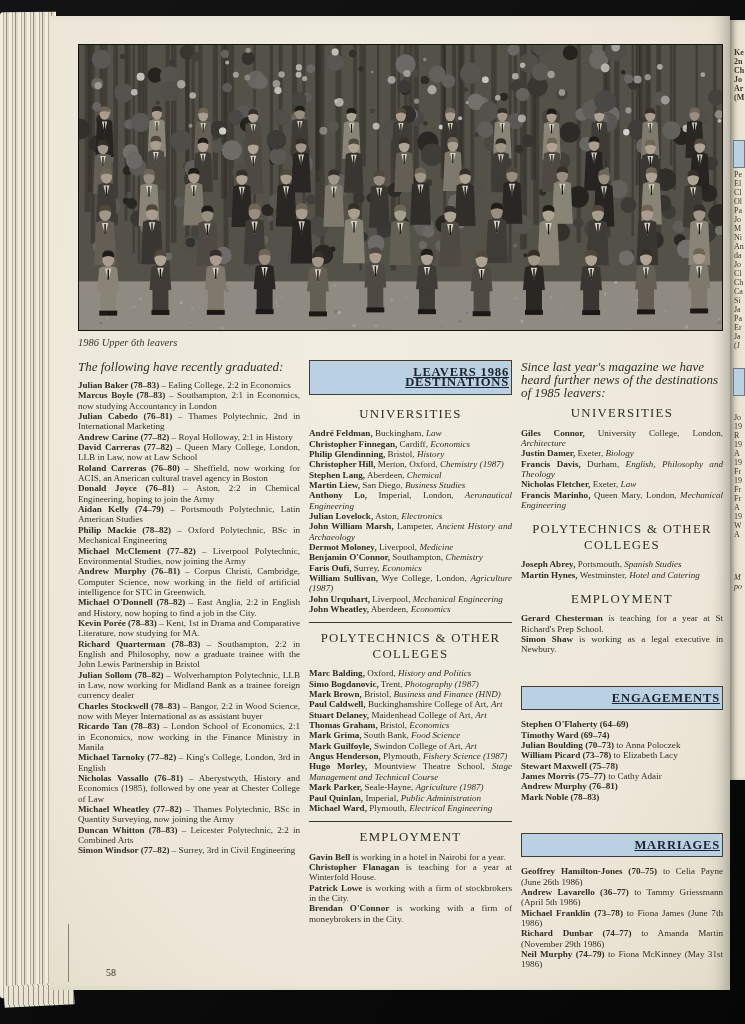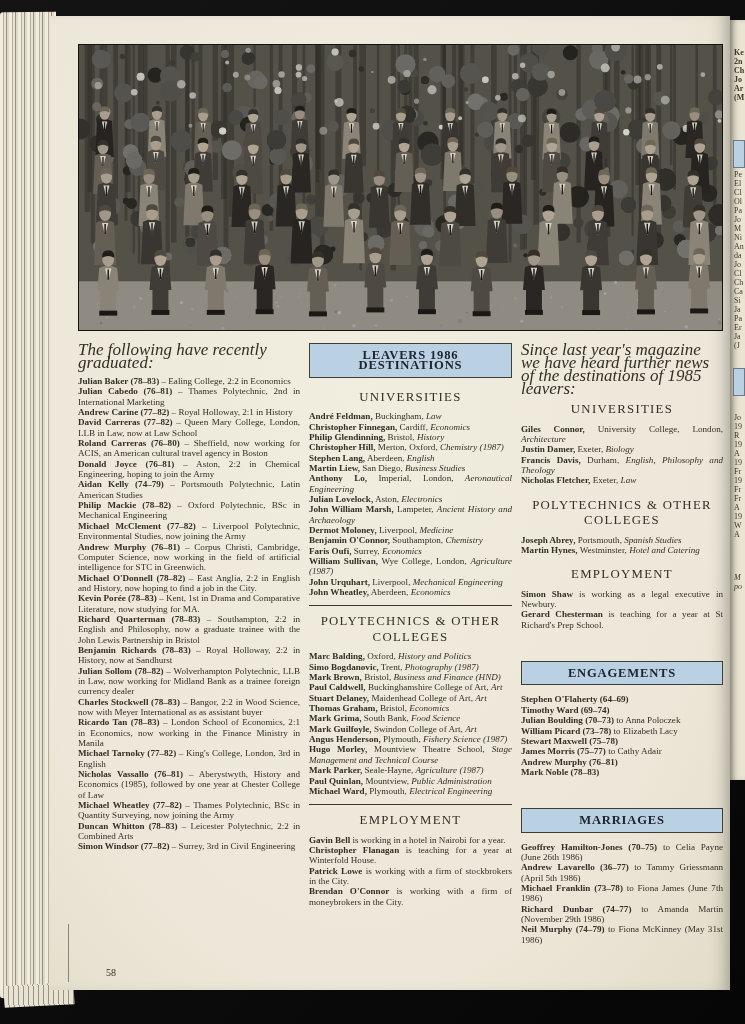--- a/index.html
+++ b/index.html
@@ -34,27 +34,27 @@
   .photo { margin:28px 0 0 28px; width:645px; height:287px; border:1px solid #15130f; background:#55534c; position:relative; }
   .photo svg { display:block; width:100%; height:100%; }
   .caption { margin:6px 0 10px 28px; font-style:italic; font-size:10.5px; color:#3a352c; }
 
   
   .columns { margin:12px 0 0 28px; width:645px; display:flex; gap:9px; }
   .col { text-align:justify; font-size:9.1px; line-height:10.35px; }
   .col-left  { width:222px; }
   .col-mid   { width:203px; }
   .col-right { width:202px; }
-  .intro { font-style:italic; font-size:17px; line-height:13px; margin-bottom:7px; text-align:left; }
+  .intro { font-style:italic; font-size:13px; line-height:13px; margin-bottom:7px; text-align:left; }
   .entry { margin:0; }
   .entry b { font-weight:bold; }
   .entry i { }
   h3.sec { font-size:12.8px; font-weight:400; letter-spacing:1.3px; line-height:15.5px; margin:2px 0 6px; text-align:center; }
-  .bluebox { background:#b9d1e3; border:1px solid #3f3d35; color:#20242e; text-align:center;
-    font-weight:bold; font-size:12.6px; letter-spacing:.8px; padding:6px 2px; margin-bottom:12px; }
+  .bluebox { background:#b9d1e3; border:1px solid #3f3d35; color:#20242e; text-align:right;
+    font-weight:bold; font-size:12.6px; letter-spacing:.8px; padding:6px 2px; margin-bottom:12px;text-decoration:underline; }
   .bluebox.small { margin-top:31px; margin-bottom:9px; }
   hr.rule { border:0; border-top:1px solid #3b372e; margin:8px 0 8px; }
   .block-gap { height:10px; }
   .page-number { position:absolute; left:28px; bottom:12px; font-size:10px; color:#332e26;padding-left:28px; }
   .fold-line { position:absolute; left:18px; bottom:8px; width:1px; height:58px; background:rgba(60,54,40,.55); }
 </style>
 </head>
 <body>
 
 <div class="scene">
@@ -1342,29 +1342,31 @@
             <rect x="613.0754909548328" y="265.3011748799128" width="18" height="5" fill="#14120f"></rect>
             <path d="M 611.0754909548328 245.30117487991282 L 613.0754909548328 222.30117487991282 Q 622.0754909548328 217.80117487991282 631.0754909548328 222.30117487991282 L 633.0754909548328 245.30117487991282 Z" fill="#7e786c"></path>
             <path d="M 618.8754909548328 222.80117487991282 L 622.0754909548328 235.30117487991282 L 625.2754909548329 222.80117487991282 Z" fill="#dcd7ca"></path>
             <line x1="622.0754909548328" y1="223.80117487991282" x2="622.0754909548328" y2="234.30117487991282" stroke="#15130f" stroke-width="1.5"></line>
             <ellipse cx="622.0754909548328" cy="213.30117487991282" rx="6" ry="7.6" fill="#ab9f90"></ellipse>
             <path d="M 616.0754909548328 212.10117487991283 Q 615.5754909548328 204.20117487991283 622.0754909548328 204.70117487991283 Q 628.5754909548328 204.20117487991283 628.0754909548328 212.10117487991283 Q 622.0754909548328 208.20117487991283 616.0754909548328 212.10117487991283 Z" fill="#6b6354"></path>
           </g>
           <rect width="645" height="287" fill="#938c7a" opacity="0.06"></rect>
         </svg>
     </div>
+    <div class="caption">1986 Upper 6th leavers</div>
 
     <div class="columns">
 
       <section class="col col-left">
         <p class="intro">The following have recently graduated:</p>
         <div>
 
             <p class="entry"><b>Julian Baker (78–83)</b> <span>– Ealing College, 2:2 in Economics</span></p>
 
+            <p class="entry"><b>Marcus Boyle (78–83)</b> <span>– Southampton, 2:1 in Economics, now studying Accountancy in London</span></p>
 
             <p class="entry"><b>Julian Cabedo (76–81)</b> <span>– Thames Polytechnic, 2nd in International Marketing</span></p>
 
             <p class="entry"><b>Andrew Carine (77–82)</b> <span>– Royal Holloway, 2:1 in History</span></p>
 
             <p class="entry"><b>David Carreras (77–82)</b> <span>– Queen Mary College, London, LLB in Law, now at Law School</span></p>
 
             <p class="entry"><b>Roland Carreras (76–80)</b> <span>– Sheffield, now working for ACIS, an American cultural travel agency in Boston</span></p>
 
             <p class="entry"><b>Donald Joyce (76–81)</b> <span>– Aston, 2:2 in Chemical Engineering, hoping to join the Army</span></p>
@@ -1376,21 +1378,20 @@
             <p class="entry"><b>Michael McClement (77–82)</b> <span>– Liverpool Polytechnic, Environmental Studies, now joining the Army</span></p>
 
             <p class="entry"><b>Andrew Murphy (76–81)</b> <span>– Corpus Christi, Cambridge, Computer Science, now working in the field of artificial intelligence for STC in Greenwich.</span></p>
 
             <p class="entry"><b>Michael O'Donnell (78–82)</b> <span>– East Anglia, 2:2 in English and History, now hoping to find a job in the City.</span></p>
 
             <p class="entry"><b>Kevin Porée (78–83)</b> <span>– Kent, 1st in Drama and Comparative Literature, now studying for MA.</span></p>
 
             <p class="entry"><b>Richard Quarterman (78–83)</b> <span>– Southampton, 2:2 in English and Philosophy, now a graduate trainee with the John Lewis Partnership in Bristol</span></p>
 
-            <p class="entry"><b>Benjamin Richards (78–83)</b> <span>– Royal Holloway, 2:2 in History, now at Sandhurst</span></p>
 
             <p class="entry"><b>Julian Sollom (78–82)</b> <span>– Wolverhampton Polytechnic, LLB in Law, now working for Midland Bank as a trainee foreign currency dealer</span></p>
 
             <p class="entry"><b>Charles Stockwell (78–83)</b> <span>– Bangor, 2:2 in Wood Science, now with Meyer International as as assistant buyer</span></p>
 
             <p class="entry"><b>Ricardo Tan (78–83)</b> <span>– London School of Economics, 2:1 in Economics, now working in the Finance Ministry in Manila</span></p>
 
             <p class="entry"><b>Michael Tarnoky (77–82)</b> <span>– King's College, London, 3rd in English</span></p>
 
             <p class="entry"><b>Nicholas Vassallo (76–81)</b> <span>– Aberystwyth, History and Economics (1985), followed by one year at Chester College of Law</span></p>
@@ -1411,21 +1412,21 @@
         <div>
 
             <p class="entry"><b>André Feldman,</b> <span>Buckingham,</span> <i>Law</i></p>
 
             <p class="entry"><b>Christopher Finnegan,</b> <span>Cardiff,</span> <i>Economics</i></p>
 
             <p class="entry"><b>Philip Glendinning,</b> <span>Bristol,</span> <i>History</i></p>
 
             <p class="entry"><b>Christopher Hill,</b> <span>Merton, Oxford,</span> <i>Chemistry (1987)</i></p>
 
-            <p class="entry"><b>Stephen Lang,</b> <span>Aberdeen,</span> <i>English</i></p>
+            <p class="entry"><b>Stephen Lang,</b> <span>Aberdeen,</span> <i>Chemical</i></p>
 
             <p class="entry"><b>Martin Liew,</b> <span>San Diego,</span> <i>Business Studies</i></p>
 
             <p class="entry"><b>Anthony Lo,</b> <span>Imperial, London,</span> <i>Aeronautical Engineering</i></p>
 
             <p class="entry"><b>Julian Lovelock,</b> <span>Aston,</span> <i>Electronics</i></p>
 
             <p class="entry"><b>John William Marsh,</b> <span>Lampeter,</span> <i>Ancient History and Archaeology</i></p>
 
             <p class="entry"><b>Dermot Moloney,</b> <span>Liverpool,</span> <i>Medicine</i></p>
@@ -1462,21 +1463,21 @@
             <p class="entry"><b>Mark Grima,</b> <span>South Bank,</span> <i>Food Science</i></p>
 
             <p class="entry"><b>Mark Guilfoyle,</b> <span>Swindon College of Art,</span> <i>Art</i></p>
 
             <p class="entry"><b>Angus Henderson,</b> <span>Plymouth,</span> <i>Fishery Science (1987)</i></p>
 
             <p class="entry"><b>Hugo Morley,</b> <span>Mountview Theatre School,</span> <i>Stage Management and Technical Course</i></p>
 
             <p class="entry"><b>Mark Parker,</b> <span>Seale-Hayne,</span> <i>Agriculture (1987)</i></p>
 
-            <p class="entry"><b>Paul Quinlan,</b> <span>Mountview,</span> <i>Public Administration</i></p>
+            <p class="entry"><b>Paul Quinlan,</b> <span>Imperial,</span> <i>Public Administration</i></p>
 
             <p class="entry"><b>Michael Ward,</b> <span>Plymouth,</span> <i>Electrical Engineering</i></p>
 
         </div>
 
         <hr class="rule">
 
         <h3 class="sec">EMPLOYMENT</h3>
         <div>
 
@@ -1498,40 +1499,41 @@
         <div>
 
             <p class="entry"><b>Giles Connor,</b> <span>University College, London,</span> <i>Architecture</i></p>
 
             <p class="entry"><b>Justin Damer,</b> <span>Exeter,</span> <i>Biology</i></p>
 
             <p class="entry"><b>Francis Davis,</b> <span>Durham,</span> <i>English, Philosophy and Theology</i></p>
 
             <p class="entry"><b>Nicholas Fletcher,</b> <span>Exeter,</span> <i>Law</i></p>
 
+            <p class="entry"><b>Francis Marinho,</b> <span>Queen Mary, London,</span> <i>Mechanical Engineering</i></p>
 
         </div>
 
         <div class="block-gap"></div>
         <h3 class="sec">POLYTECHNICS &amp; OTHER COLLEGES</h3>
         <div>
 
             <p class="entry"><b>Joseph Abrey,</b> <span>Portsmouth,</span> <i>Spanish Studies</i></p>
 
             <p class="entry"><b>Martin Hynes,</b> <span>Westminster,</span> <i>Hotel and Catering</i></p>
 
         </div>
 
         <div class="block-gap"></div>
         <h3 class="sec">EMPLOYMENT</h3>
         <div>
 
+            <p class="entry"><b>Gerard Chesterman</b> <span>is teaching for a year at St Richard's Prep School.</span></p>
+
             <p class="entry"><b>Simon Shaw</b> <span>is working as a legal executive in Newbury.</span></p>
-
-            <p class="entry"><b>Gerard Chesterman</b> <span>is teaching for a year at St Richard's Prep School.</span></p>
 
         </div>
 
         <div class="bluebox small">ENGAGEMENTS</div>
         <div>
 
             <p class="entry"><b>Stephen O'Flaherty (64–69)</b> </p>
 
             <p class="entry"><b>Timothy Ward (69–74)</b> </p>
 

